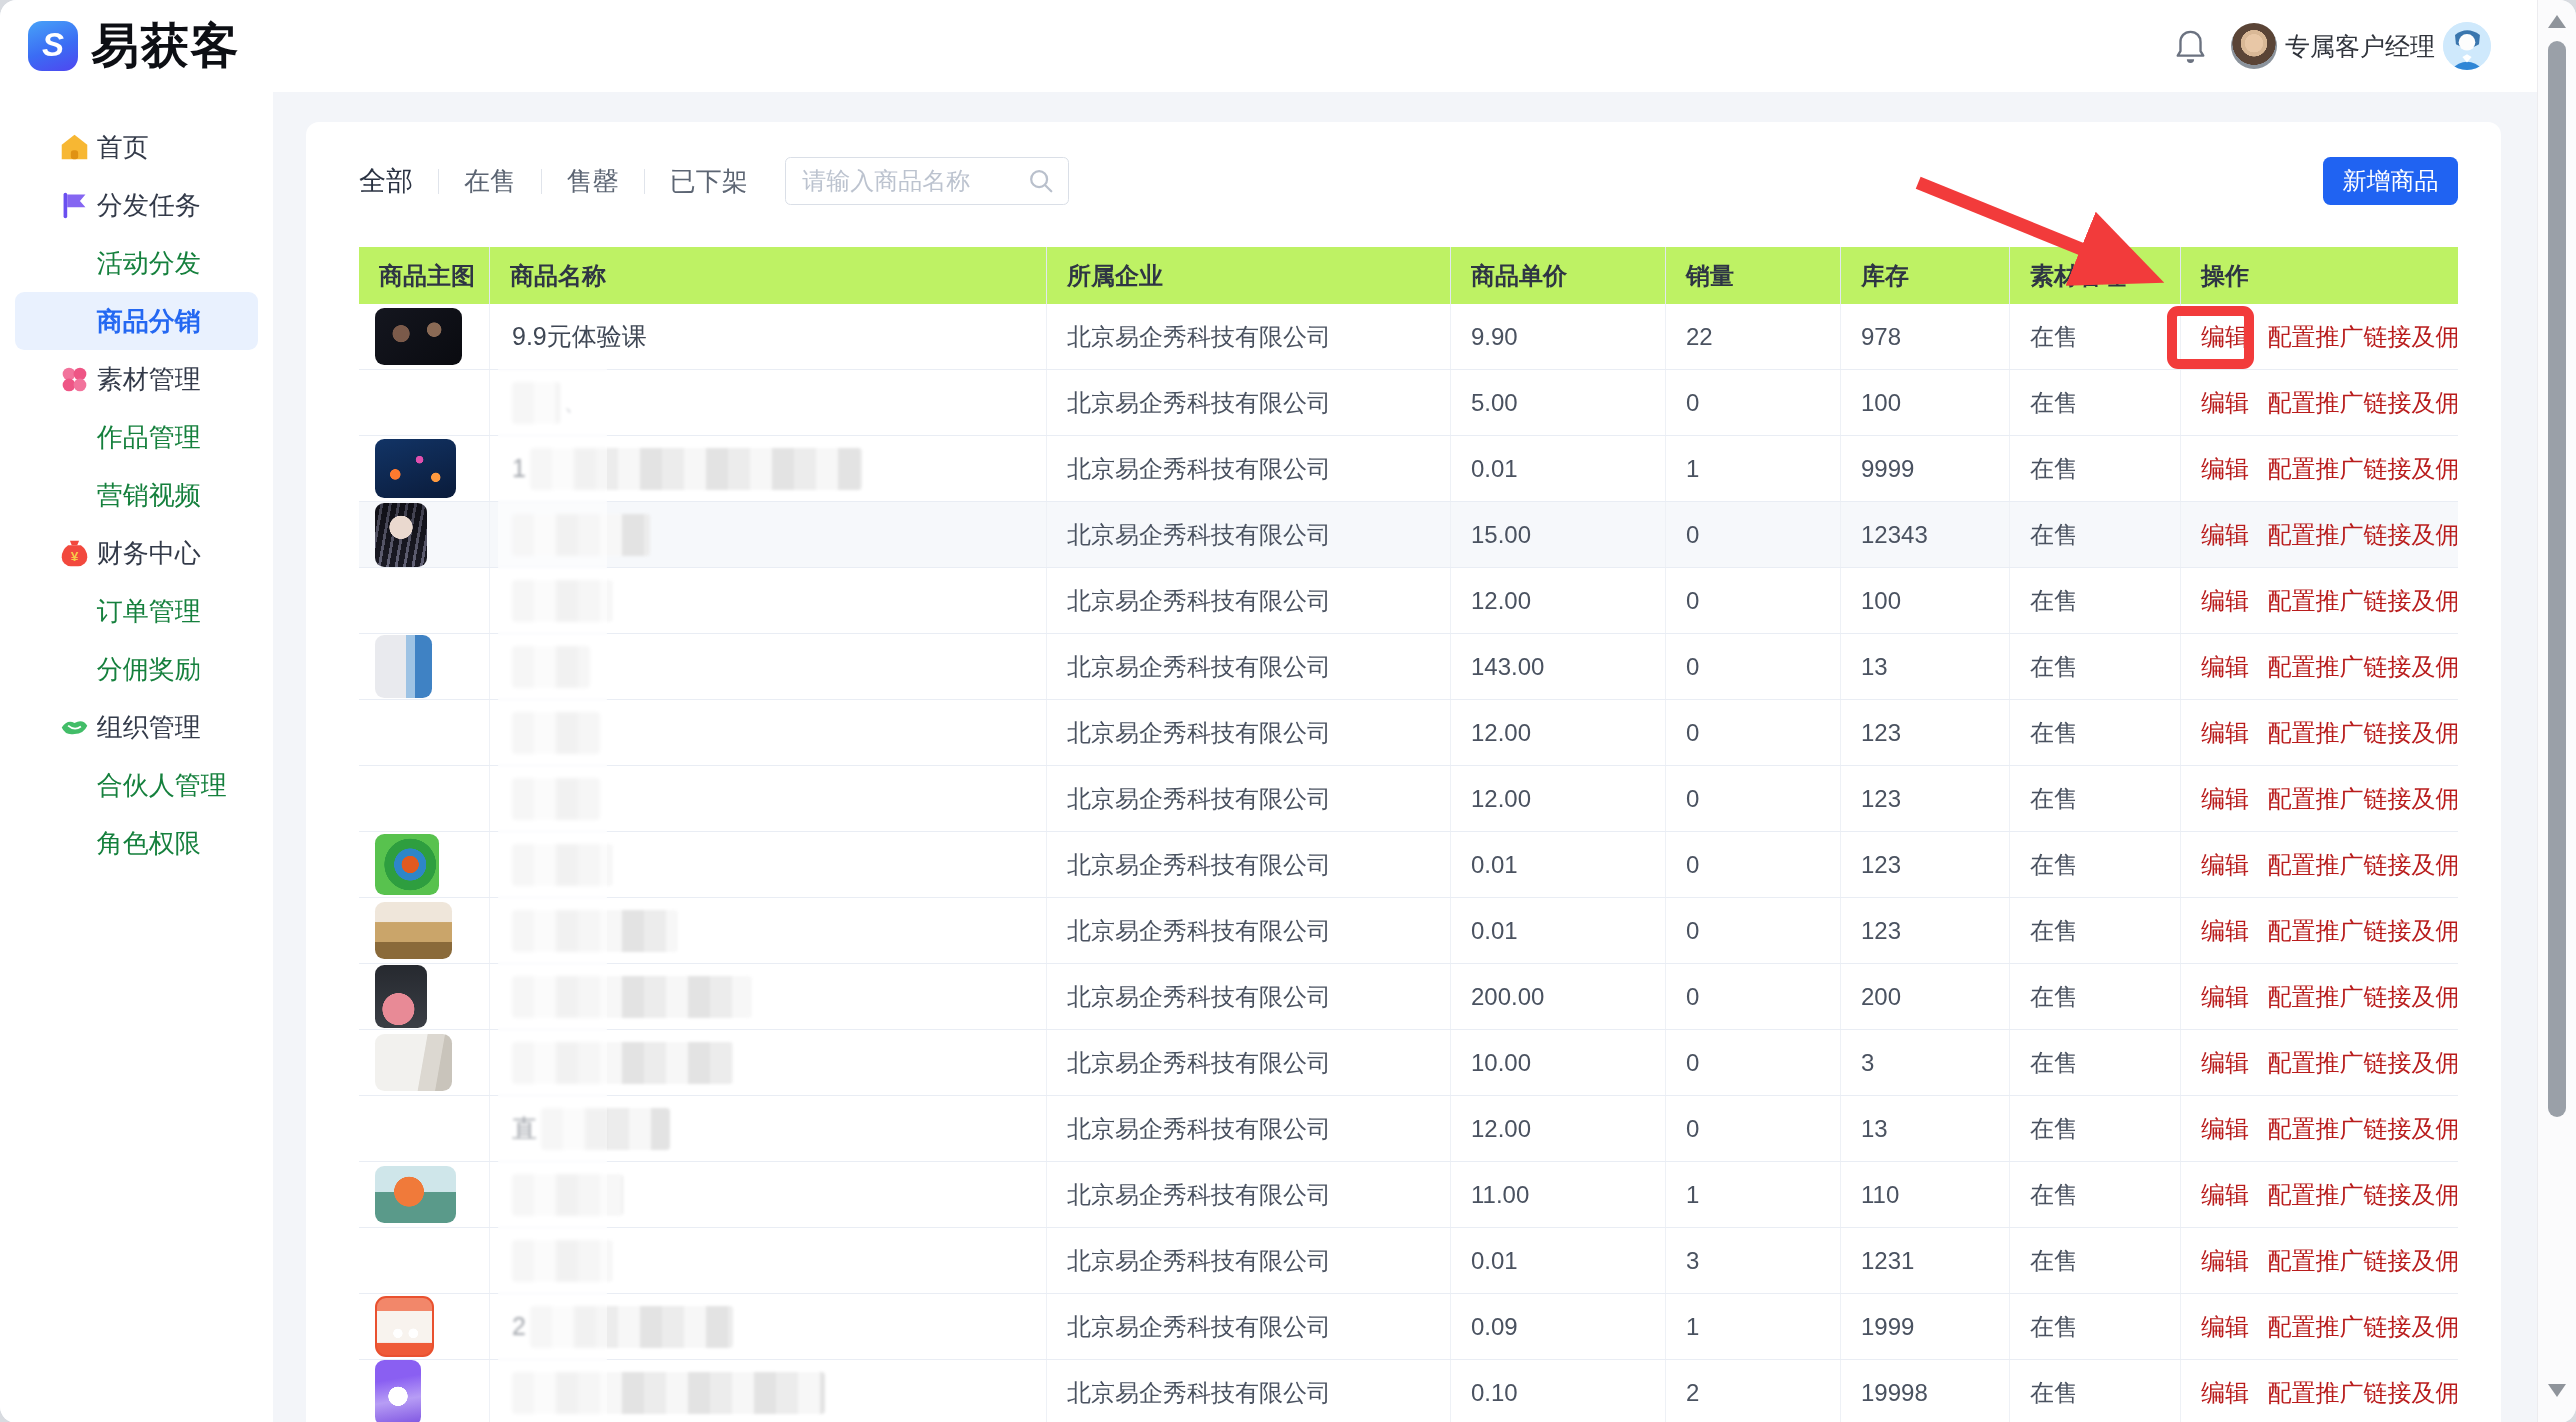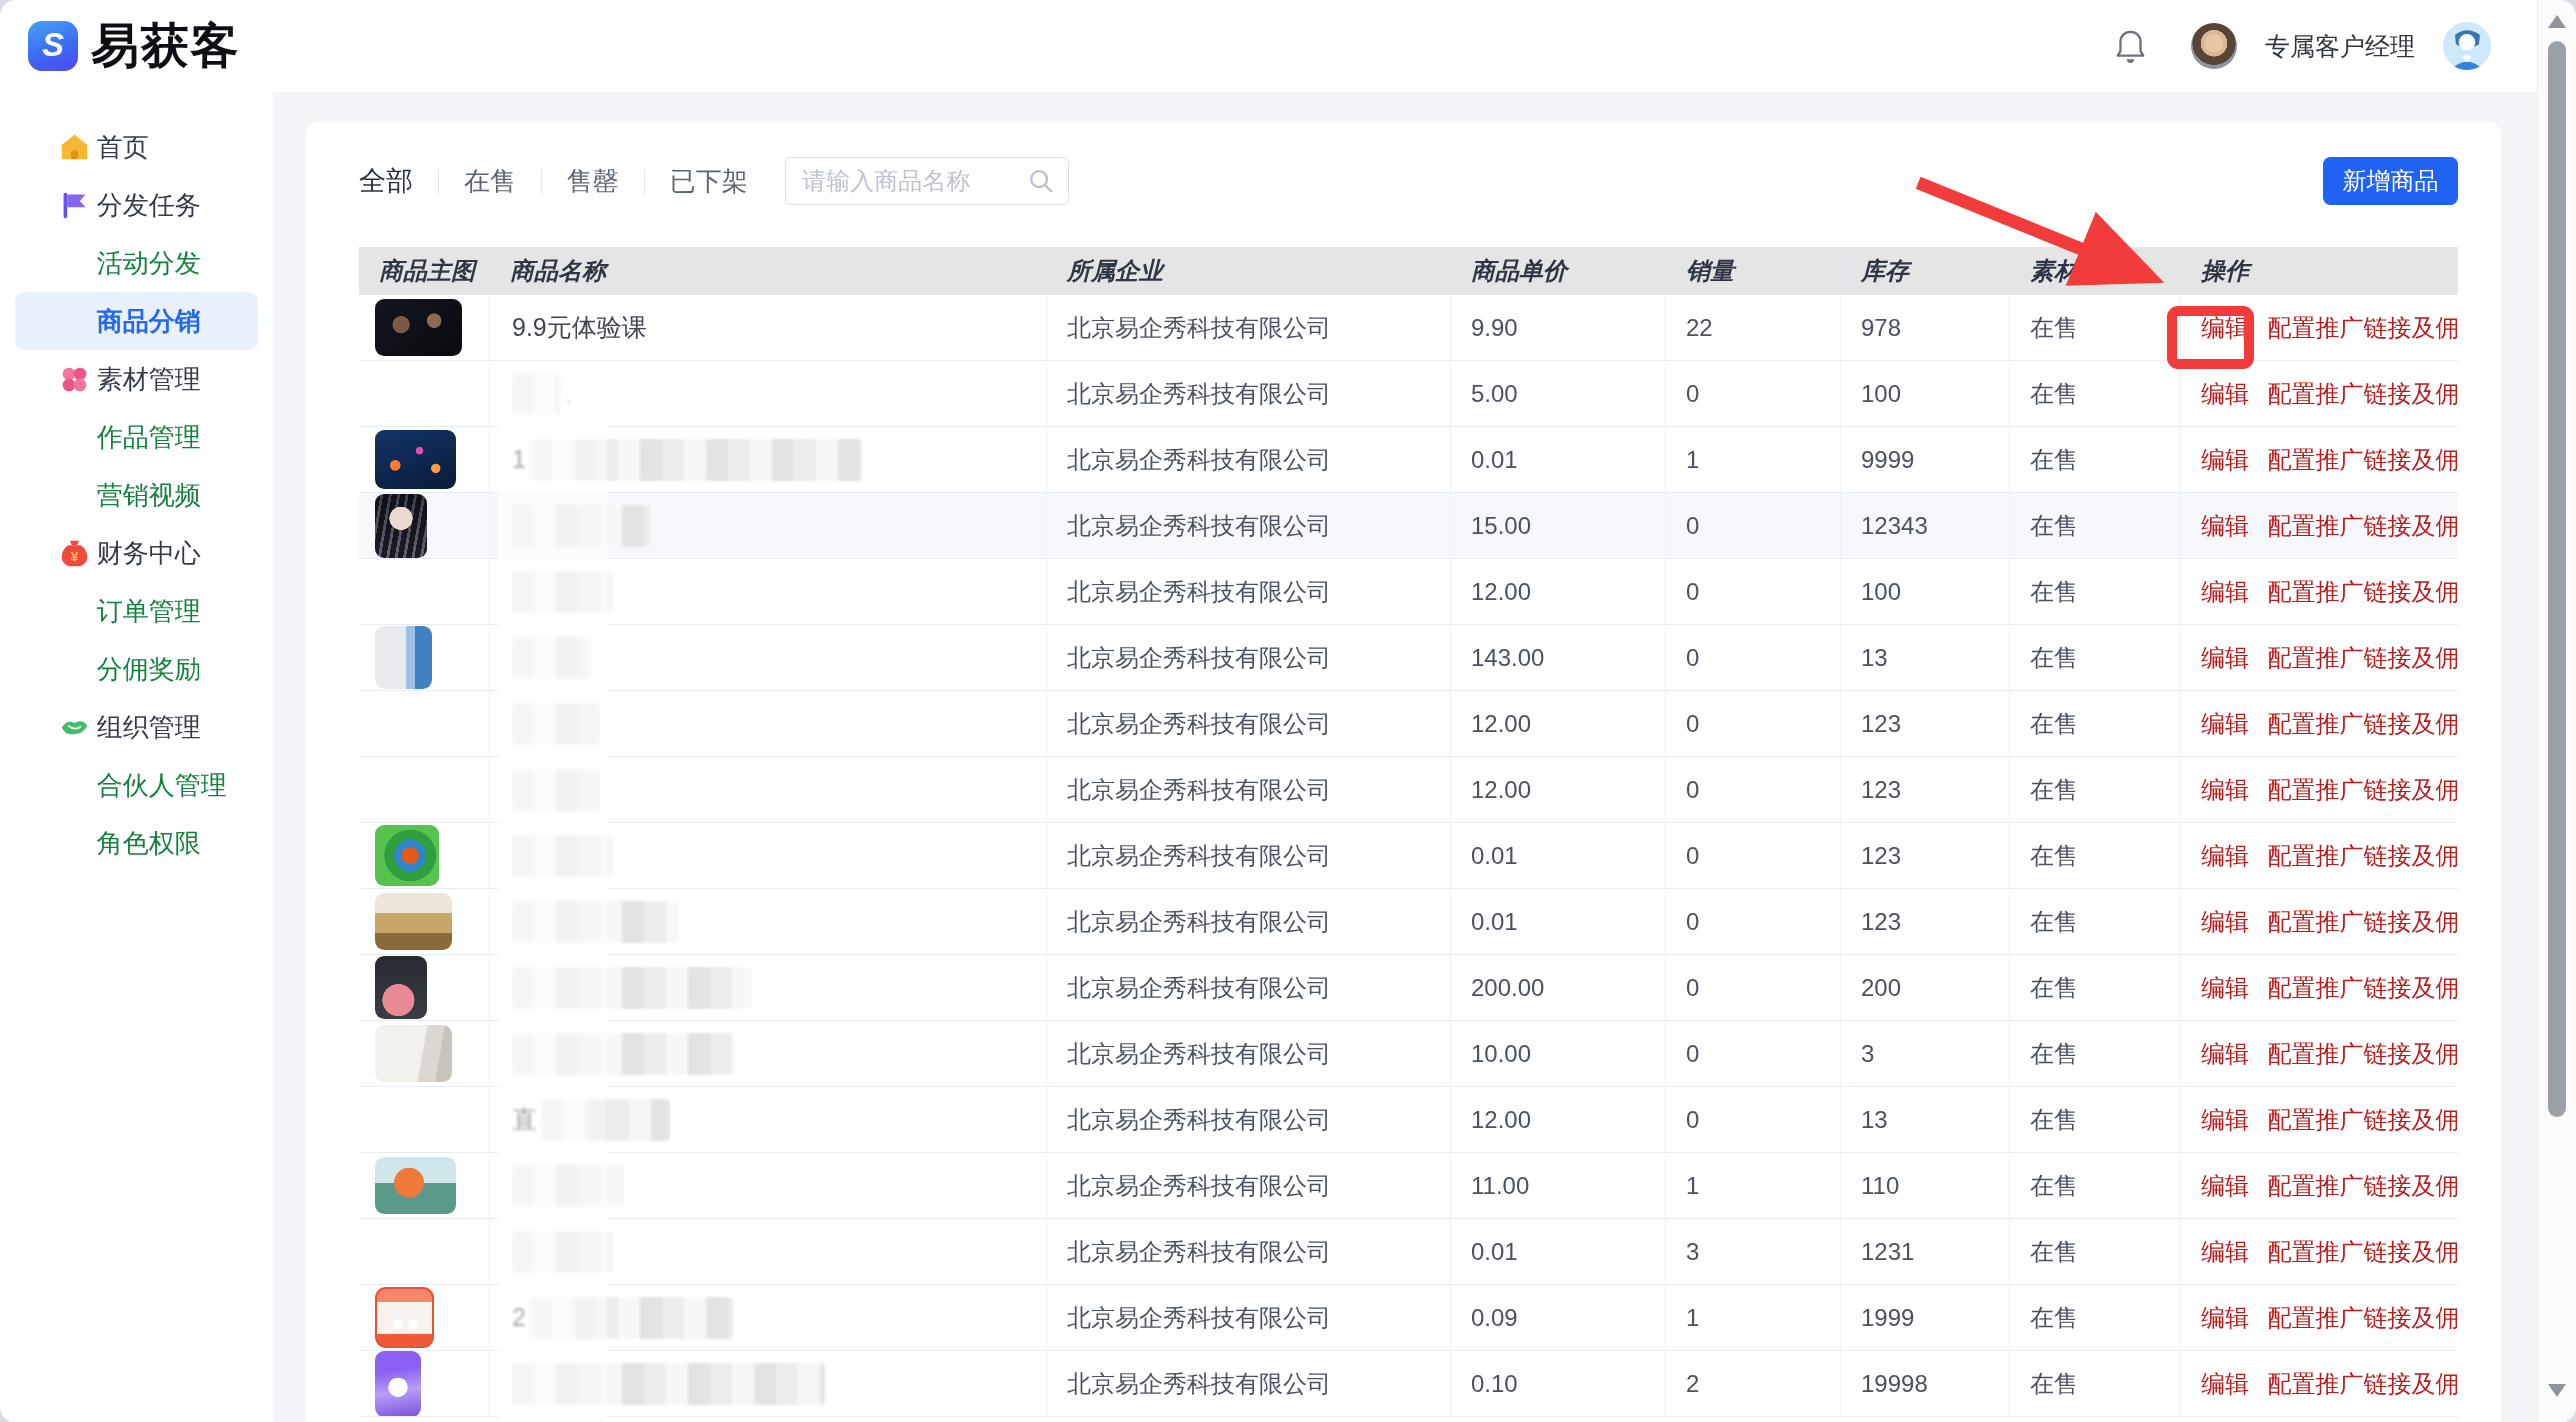--- a/index.html
+++ b/index.html
@@ -5,21 +5,21 @@
   * { margin:0; padding:0; box-sizing:border-box; }
   html,body { width:2576px; height:1423px; background:#d8dbe0; font-family:"Liberation Sans","DejaVu Sans",sans-serif; }
   #window { position:relative; width:2576px; height:1423px; background:#f3f5f9; border-radius:16.6px; overflow:hidden; }
 
   
   .topbar { position:absolute; left:0; top:0; width:2537px; height:92px; background:#fff; display:flex; align-items:center; padding:0 46px 0 28px; z-index:30; }
   .logo-wrap { display:flex; align-items:center; gap:13px; }
   .logo-mark { width:50px; height:50px; border-radius:14px; background:linear-gradient(160deg,#47a2f8 0%,#3b6cf4 55%,#4f46f0 100%); display:flex; align-items:center; justify-content:center; }
   .logo-mark span { color:#fff; font-size:33px; font-weight:900; font-style:italic; transform:translateY(-0.9px); }
   .logo-text { font-size:48px; font-weight:900; color:#0d0f14; letter-spacing:1.8px; }
-  .topbar-right { margin-left:auto; display:flex; align-items:center; gap:28px; }
+  .topbar-right { margin-left:auto; display:flex; align-items:center; gap:8px; }
   .bell { width:31px; height:35px; margin-right:16.6px; }
   .avatar-photo { width:46px; height:46px; border-radius:50%; overflow:hidden; position:relative;
      background:radial-gradient(circle at 50% 44%, #e8c7a6 0 26%, #d9b896 27% 38%, #5a4436 39% 62%, #8b939c 63%); }
   .manager-label { font-size:25px; color:#30343c; }
   .avatar-user { width:48px; height:48px; border-radius:50%; background:#cfe9fc; overflow:hidden; display:flex; align-items:flex-end; justify-content:center; }
 
   
   .sidebar { position:absolute; left:0; top:92px; width:273px; height:1330px; background:#fff; z-index:20; padding-top:26px; }
   .side-item { position:relative; height:58px; margin:0 14.7px; display:flex; align-items:center; border-radius:9.2px; cursor:pointer; }
   .side-item .s-icon { position:absolute; left:44px; width:31px; height:31px; display:flex; align-items:center; justify-content:center; }
@@ -36,21 +36,21 @@
   .tab.active { color:#2a3242; font-weight:normal; font-size:27px; }
   .tab-sep { width:0.9px; height:25px; background:#e0e4eb; margin:0 25px; }
   .search-box { margin-left:37px; width:284px; height:48px; border:0.9px solid #dadfe7; border-radius:5.5px; display:flex; align-items:center; padding:0 13px 0 16.6px; background:#fff; }
   .search-box input { flex:1; border:none; outline:none; font-size:24px; color:#333; background:transparent; min-width:0; font-family:inherit; }
   .search-box input::placeholder { color:#bcc3cf; }
   .add-btn { margin-left:auto; width:135px; height:48px; background:#2063f2; color:#fff; font-size:24px; border:none; border-radius:7.4px; cursor:pointer; font-family:inherit; }
 
   
   .table { position:absolute; left:53px; top:125px; width:2099px; }
   .trow, .thead { display:grid; grid-template-columns:131px 557px 404px 215px 175px 169px 171px 276px; align-items:center; }
-  .thead { height:48px; background:#e5e5e5;font-style:italic; }
+  .thead { height:57px; background:#bef264; }
   .thead .cell { font-size:24px; font-weight:bold; color:#2e3544; }
   .trow { height:66px; border-bottom:0.9px solid #e9edf4; background:#fff; }
   .trow.shaded { background:#f6f8fb; }
   .cell { padding-left:20px; font-size:24px; color:#4a5260; overflow:hidden; white-space:nowrap; display:flex; align-items:center; }
   .cell.c-name { padding-left:22px; color:#3f4754; font-size:25px; }
   .thead .cell { border-right:0.9px solid #e2e7f0; height:100%; align-items:center; display:flex; }
   .thead .cell:last-child { border-right:none; }
   .trow .cell { border-right:0.9px solid #eef1f6; height:100%; }
   .trow .cell:last-child { border-right:none; }
 

